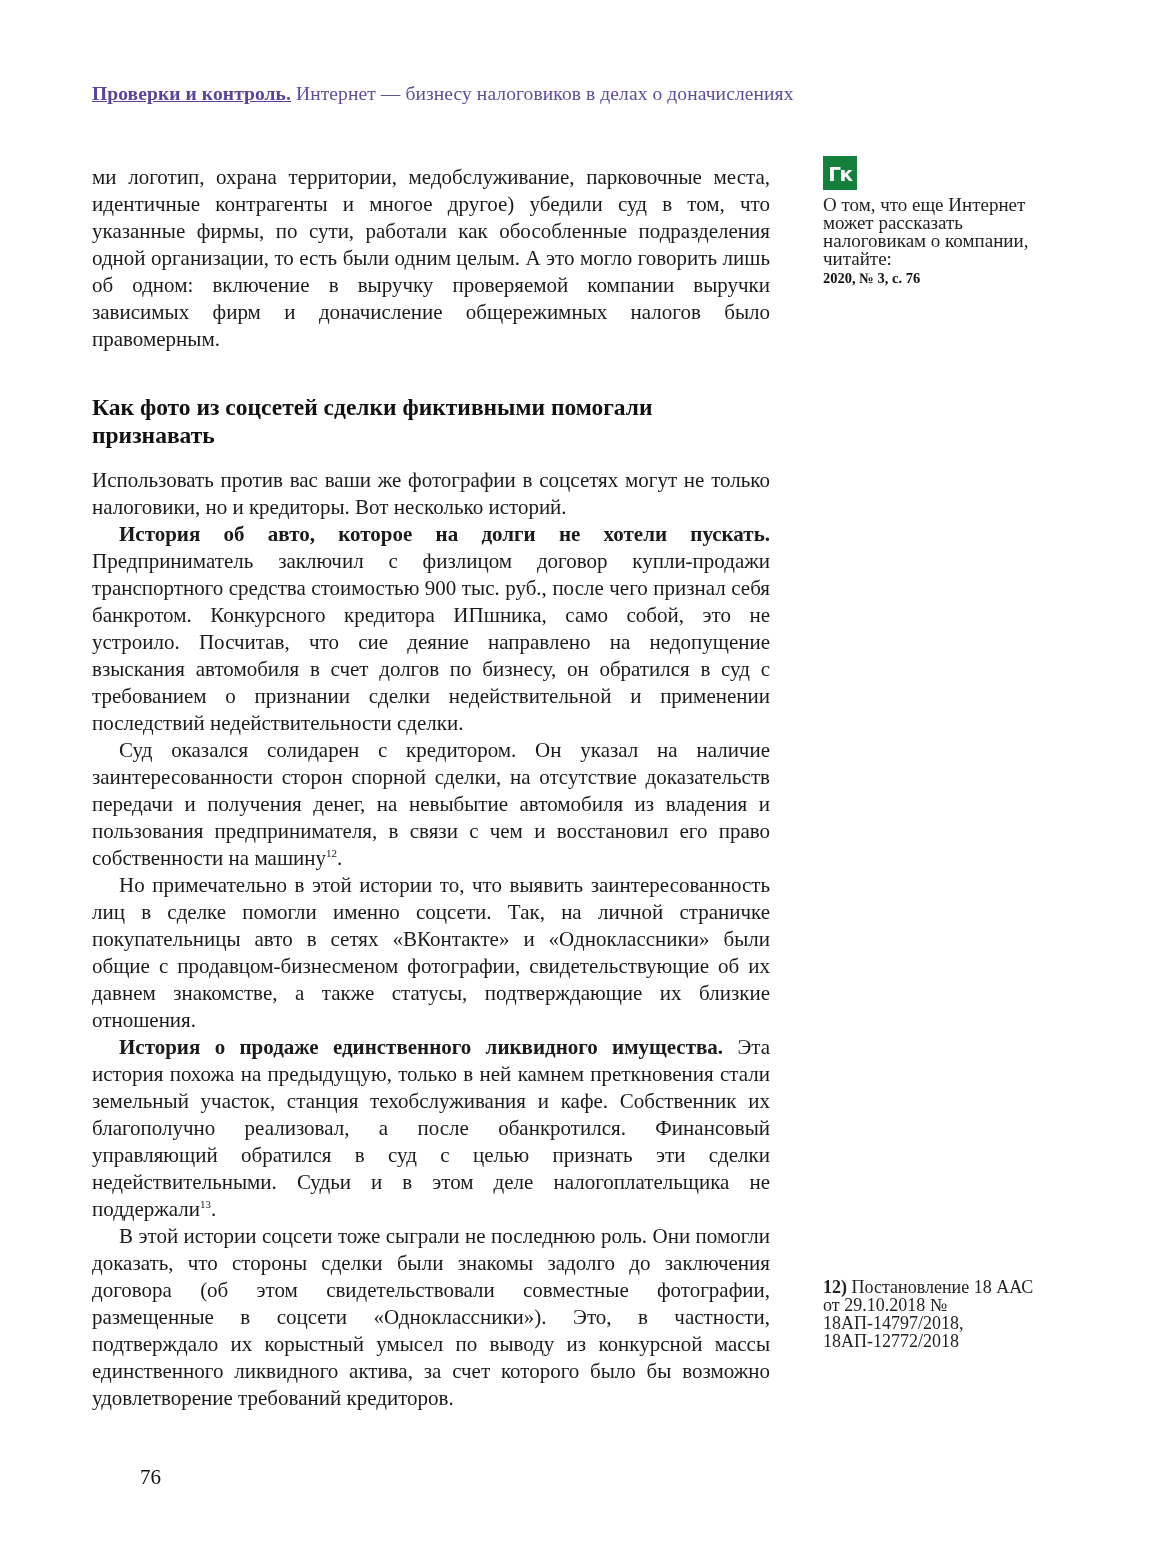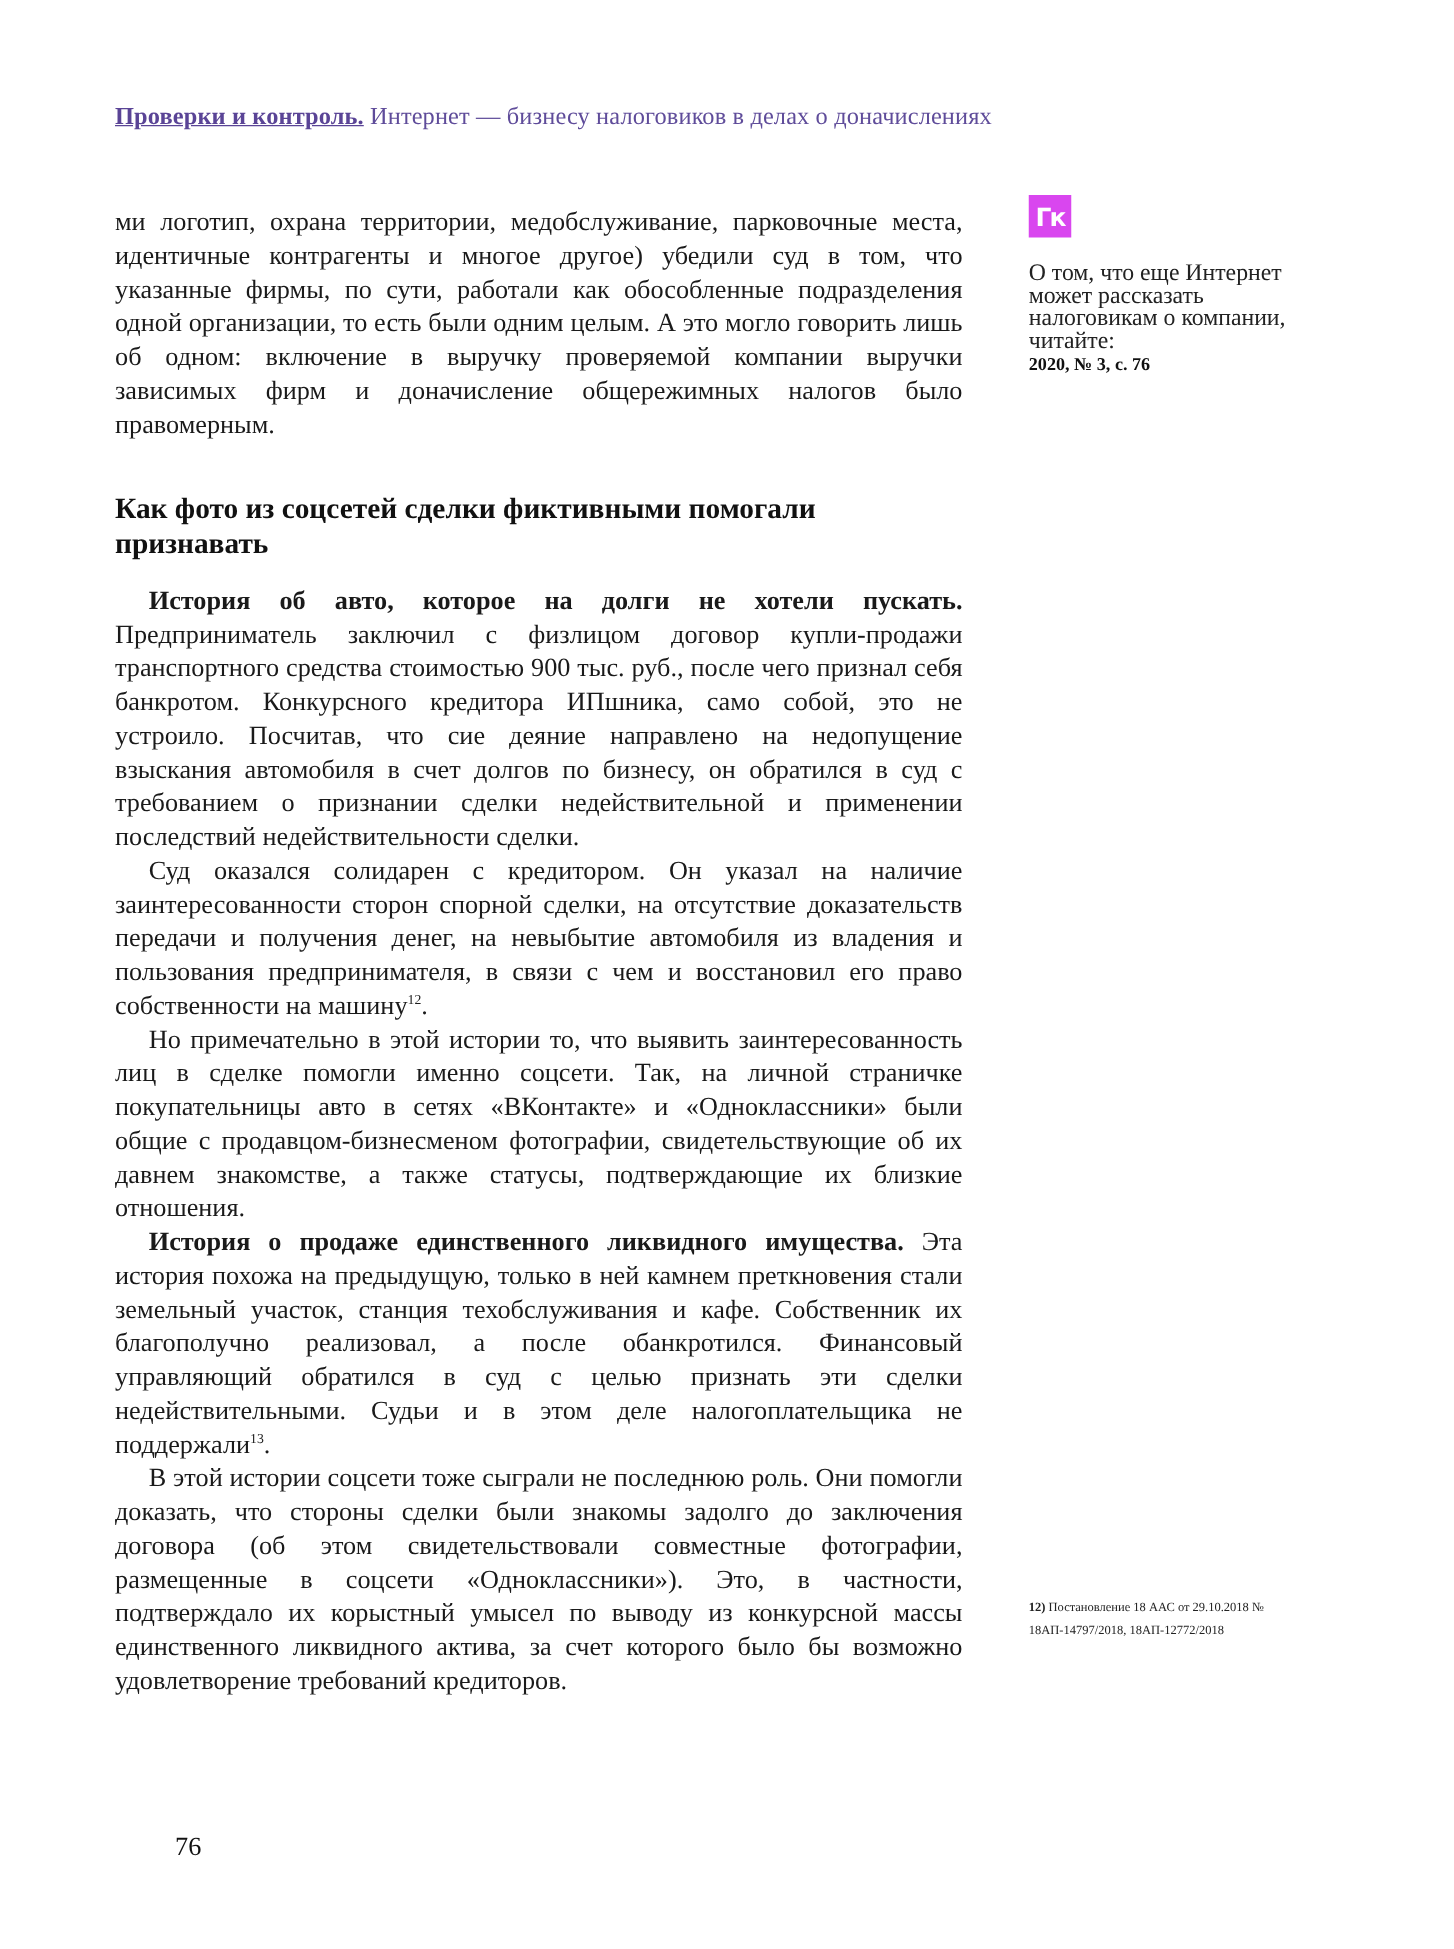--- a/index.html
+++ b/index.html
@@ -8,44 +8,47 @@
   .running-head { position: absolute; left: 92px; top: 83px; width: 900px;
                   font-size: 19.5px; color: #5f4c9a; letter-spacing: 0.1px; white-space: nowrap; }
   .running-head .section { font-weight: bold; color: #5a4496; text-decoration: underline; }
   .main { position: absolute; left: 92px; top: 164px; width: 678px; }
   .p { margin: 0; font-size: 21px; line-height: 27px; text-align: justify; text-align-last: left; }
   .p.indent { text-indent: 27px; }
   .h2 { margin: 40px 0 18px 0; font-size: 23.5px; line-height: 28px; font-weight: bold; color: #111; }
   .lead { font-weight: bold; }
   sup { font-size: 11px; line-height: 0; vertical-align: super; }
   .sidebar { position: absolute; left: 823px; top: 156px; width: 230px; }
-  .logo { width: 34px; height: 34px; background: #d946ef; position: relative; margin-bottom: 20px; }
+  .logo { width: 34px; height: 34px; background: #15803d; position: relative; margin-bottom: 6px; }
   .logo-text { position: absolute; left: 0; top: 0; width: 34px; height: 34px; color: #fff;
                font-family: "DejaVu Sans", sans-serif; font-weight: bold; font-size: 20px;
                line-height: 36px; text-align: center; letter-spacing: -1.5px; }
   .ref-text { font-size: 19px; line-height: 18px; color: #222; margin: 0; }
   .ref-cite { font-size: 14.5px; font-weight: bold; margin-top: 2px; color: #111; }
   .footnotes { position: absolute; left: 823px; top: 1278px; width: 230px; }
-  .fn { font-size: 10px; line-height: 18px; color: #222; margin: 0 0 4px 0; }
+  .fn { font-size: 18px; line-height: 18px; color: #222; margin: 0 0 4px 0; }
   .fn-num { font-weight: bold; }
   .page-num { position: absolute; left: 92px; top: 1465px; font-size: 21px; color: #111; margin-left: 48px; }
 </style>
 </head>
 <body>
 
 <div class="running-head">
   <span class="section">Проверки и контроль.</span>
   <span>Интернет — бизнесу налоговиков в делах о доначислениях</span>
 </div>
 
 <div class="main">
   <p class="p">ми логотип, охрана территории, медобслуживание, парковочные места, идентичные контрагенты и многое другое) убедили суд в том, что указанные фирмы, по сути, работали как обособленные подразделения одной организации, то есть были одним целым. А это могло говорить лишь об одном: включение в выручку проверяемой компании выручки зависимых фирм и доначисление общережимных налогов было правомерным.</p>
 
   <h2 class="h2">Как фото из соцсетей сделки фиктивными помогали признавать</h2>
 
+  <p class="p">
+    <span>Использовать против вас ваши же фотографии в соцсетях могут не только налоговики, но и кредиторы. Вот несколько историй.</span>
+  </p>
   <p class="p indent"><span class="lead">История об авто, которое на долги не хотели пускать.</span><span> Предприниматель заключил с физлицом договор купли-продажи транспортного средства стоимостью 900 тыс. руб., после чего признал себя банкротом. Конкурсного кредитора ИПшника, само собой, это не устроило. Посчитав, что сие деяние направлено на недопущение взыскания автомобиля в счет долгов по бизнесу, он обратился в суд с требованием о признании сделки недействительной и применении последствий недействительности сделки.</span></p>
   <p class="p indent"><span>Суд оказался солидарен с кредитором. Он указал на наличие заинтересованности сторон спорной сделки, на отсутствие доказательств передачи и получения денег, на невыбытие автомобиля из владения и пользования предпринимателя, в связи с чем и восстановил его право собственности на машину</span><sup>12</sup><span>.</span></p>
   <p class="p indent"><span>Но примечательно в этой истории то, что выявить заинтересованность лиц в сделке помогли именно соцсети. Так, на личной страничке покупательницы авто в сетях «ВКонтакте» и «Одноклассники» были общие с продавцом-бизнесменом фотографии, свидетельствующие об их давнем знакомстве, а также статусы, подтверждающие их близкие отношения.</span></p>
   <p class="p indent"><span class="lead">История о продаже единственного ликвидного имущества.</span><span> Эта история похожа на предыдущую, только в ней камнем преткновения стали земельный участок, станция техобслуживания и кафе. Собственник их благополучно реализовал, а после обанкротился. Финансовый управляющий обратился в суд с целью признать эти сделки недействительными. Судьи и в этом деле налогоплательщика не поддержали</span><sup>13</sup><span>.</span></p>
   <p class="p indent"><span>В этой истории соцсети тоже сыграли не последнюю роль. Они помогли доказать, что стороны сделки были знакомы задолго до заключения договора (об этом свидетельствовали совместные фотографии, размещенные в соцсети «Одноклассники»). Это, в частности, подтверждало их корыстный умысел по выводу из конкурсной массы единственного ликвидного актива, за счет которого было бы возможно удовлетворение требований кредиторов.</span></p>
 </div>
 
 <div class="sidebar">
   <div class="logo">
     <span class="logo-text">Гк</span>

